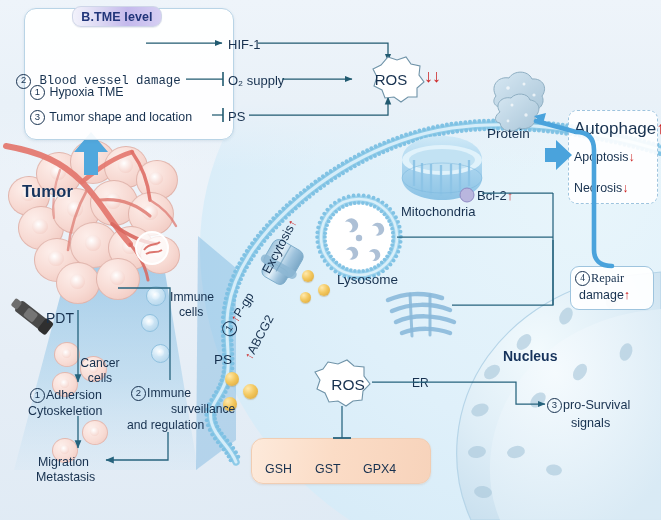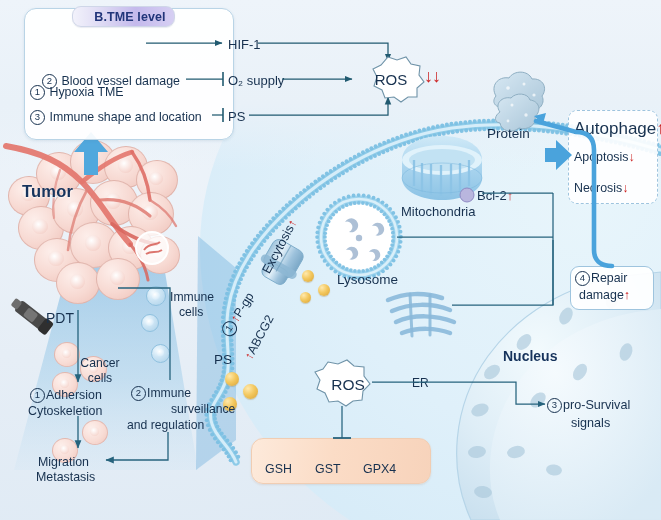--- a/index.html
+++ b/index.html
@@ -47,21 +47,21 @@
     border-radius:9px;
     background:linear-gradient(90deg,#f2f2fb 0%, #d9d4f2 35%, #c4b9ec 62%, #d6cff3 100%);
     border:1px solid #cfd6e8;
     color:#21357a;
     font-weight:bold;
     display:flex;align-items:center;justify-content:center;
     letter-spacing:.1px;
     box-shadow:0 1px 1px rgba(80,90,140,.12);
     white-space:nowrap;
   }
-  #pill-tme{left:72px;top:6px;width:88px;height:19px;font-size:12.5px;padding-left:13px;}
+  #pill-tme{left:72px;top:6px;width:88px;height:19px;font-size:12.5px;}
   #pill-host{left:84px;top:480px;width:108px;height:20px;font-size:13px;}
   #pill-sub{left:374px;top:478px;width:156px;height:21px;font-size:13.5px;}
 
   
   .txt{position:absolute;color:#17314f;font-size:12.4px;line-height:1.18;white-space:nowrap;}
   .txt.c{text-align:center;}
   .bolddk{font-weight:bold;color:#16335c;}
   .circ{
     display:inline-block;width:13px;height:13px;border:1.2px solid #17314f;
     border-radius:50%;font-size:9.5px;line-height:12px;text-align:center;
@@ -231,27 +231,27 @@
     <path d="M84,175 L84,152 L74,152 L91,132 L108,152 L98,152 L98,175 Z" fill="#51a8dd"></path>
   </svg>
 
   <div class="panel panel-b"></div>
   <div class="pill" id="pill-tme">B.TME level</div>
 
   <div class="txt" style="left:30px;top:38px;margin-top:47px;">
     <span class="circ">1</span>
     <span>Hypoxia TME</span>
   </div>
-  <div class="txt" style="left:42px;top:74px;">
+  <div class="txt" style="left:16px;top:74px;font-family:Liberation Mono, monospace;">
     <span class="circ">2</span>
     <span>Blood vessel damage</span>
   </div>
   <div class="txt" style="left:30px;top:110px;">
     <span class="circ">3</span>
-    <span>Immune shape and location</span>
+    <span>Tumor shape and location</span>
   </div>
 
   <div class="txt" style="left:228px;top:37px;font-size:13px;">HIF-1</div>
   <div class="txt" style="left:228px;top:73px;font-size:13px;">O₂ supply</div>
   <div class="txt" style="left:228px;top:109px;font-size:13px;">PS</div>
 
   <svg class="layer">
     <g stroke="#215a70" stroke-width="1.25" fill="none">
 
       <path d="M146,43 L222,43" marker-end="url(#arrTeal)"></path>
@@ -827,21 +827,21 @@
     <span>Autophage</span><span class="up">↑</span>
   </div>
   <div class="txt" style="left:574px;top:150px;font-size:12.4px;">
     <span>Apoptosis</span><span class="dn">↓</span>
   </div>
   <div class="txt" style="left:574px;top:181px;font-size:12.4px;">
     <span>Necrosis</span><span class="dn">↓</span>
   </div>
 
   <div class="solidbox" style="left:570px;top:266px;width:82px;height:42px;"></div>
-  <div class="txt" style="left:575px;top:271px;font-size:12.4px;">
+  <div class="txt" style="left:575px;top:271px;font-size:12.4px;font-family:Liberation Serif, serif;">
     <span class="circ">4</span><span>Repair</span>
   </div>
   <div class="txt" style="left:579px;top:288px;font-size:12.4px;">
     <span>damage</span><span class="up">↑</span>
   </div>
 
   <div class="txt" style="left:547px;top:398px;font-size:12.6px;">
     <span class="circ">3</span><span>pro-Survival</span>
   </div>
   <div class="txt" style="left:571px;top:416px;font-size:12.6px;">signals</div>

